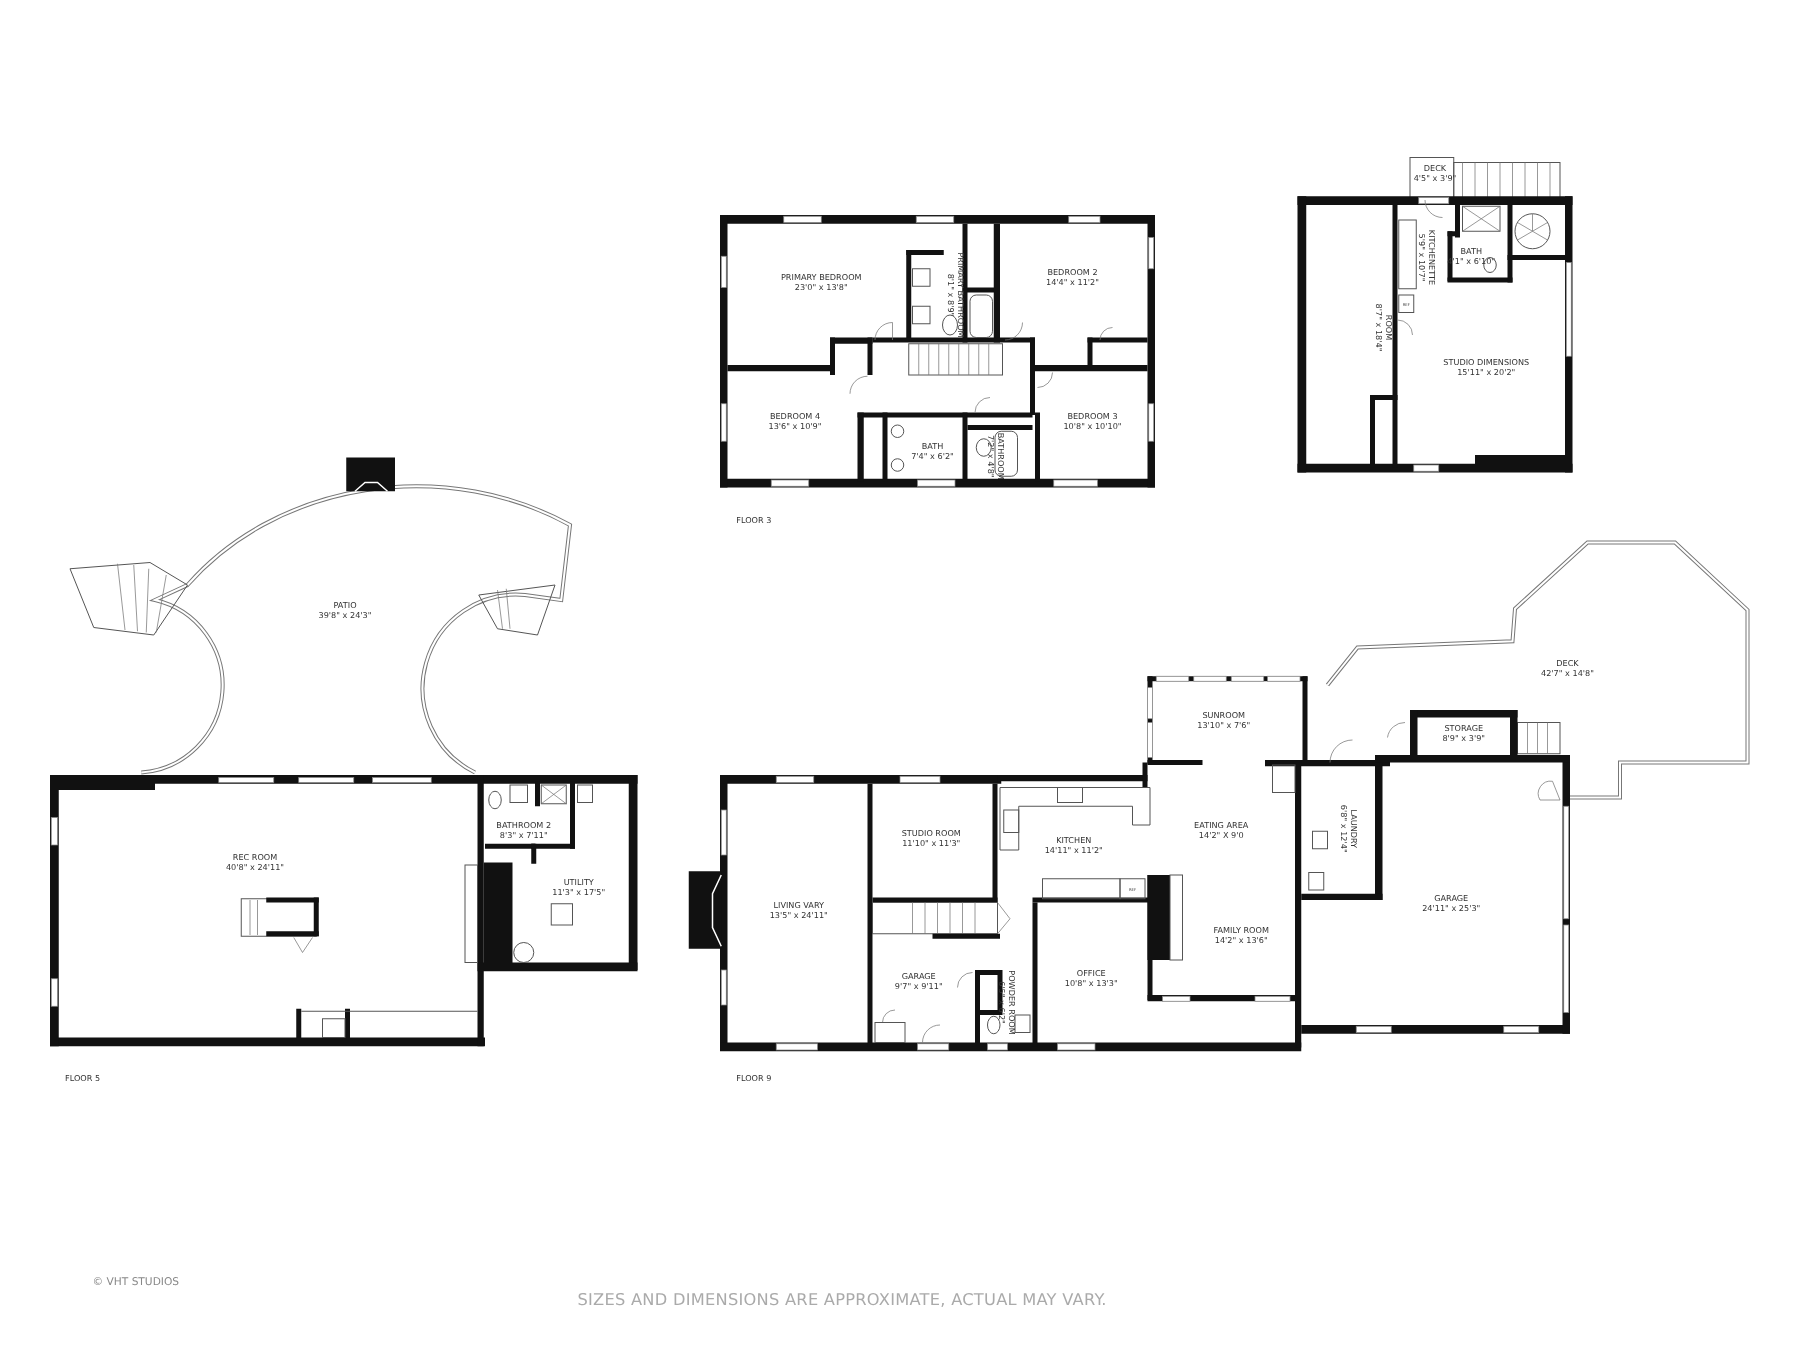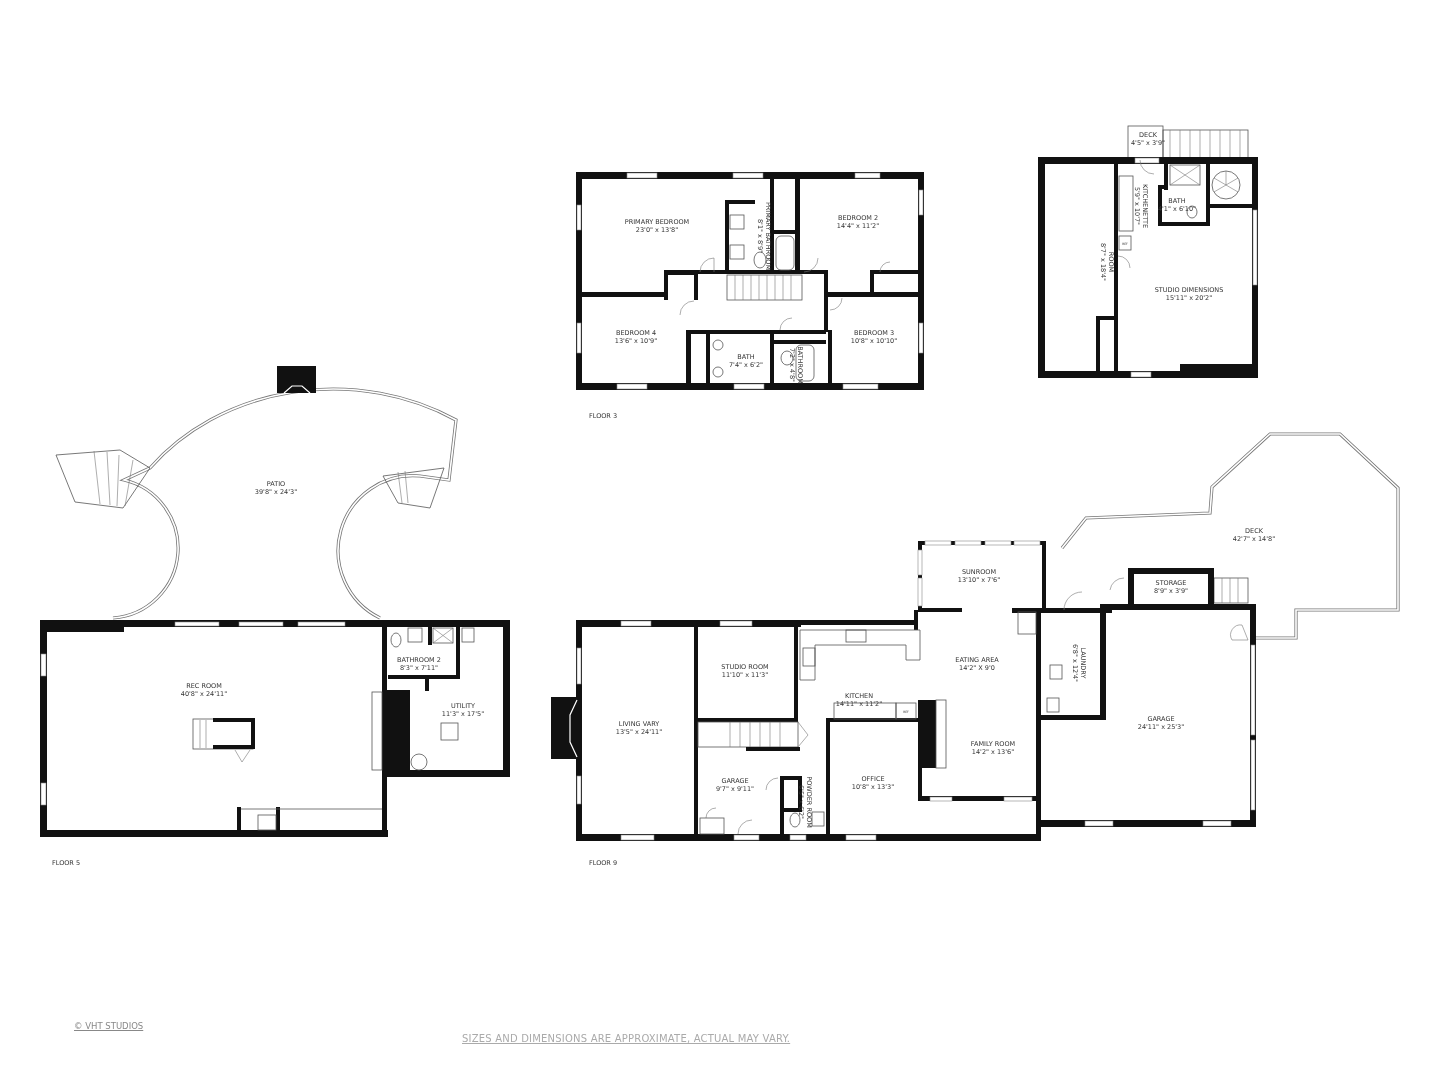--- a/index.html
+++ b/index.html
@@ -4,23 +4,23 @@
 <style>
   html, body { margin:0; padding:0; background:#ffffff; }
   body { width:1440px; height:1080px; position:relative; overflow:hidden;
          font-family: "DejaVu Sans", sans-serif; color:#333; }
   #plan { position:absolute; left:0; top:0; width:1440px; height:1080px; }
   .room-label { position:absolute; text-align:center; font-size:6.5px; line-height:8px;
                 color:#333; transform:translate(-50%,-50%); white-space:nowrap;
                 font-family:"DejaVu Sans", sans-serif; }
   .room-label.rot { transform:translate(-50%,-50%) rotate(90deg); }
   .floor-label { position:absolute; font-size:6.5px; color:#333;margin-left:12px; }
-  .copyright { position:absolute; left:74px; top:1021px; font-size:8.5px; color:#888;text-decoration:underline; }
-  .disclaimer { position:absolute; left:462px; top:1033px; font-size:10px; color:#aaa;
-                letter-spacing:0.2px;text-decoration:underline; }
+  .copyright { position:absolute; left:74px; top:1021px; font-size:8.5px; color:#888; }
+  .disclaimer { position:absolute; left:462px; top:1033px; font-size:13px; color:#aaa;
+                letter-spacing:0.2px; }
 </style>
 </head>
 <body>
 
 <svg id="plan" viewBox="0 0 1440 1080" xmlns="http://www.w3.org/2000/svg">
   <defs>
     <style>
       .w { fill:#111; }
       .t { fill:none; stroke:#555; stroke-width:0.8; }
       .tt { fill:none; stroke:#777; stroke-width:0.6; }
@@ -357,21 +357,21 @@
     <div>11'10" x 11'3"</div>
   </div>
 <div class="room-label" style="left:735px;top:785px">
     <div>GARAGE</div>
     <div>9'7" x 9'11"</div>
   </div>
 <div class="room-label rot" style="left:805px;top:802px">
     <div>POWDER ROOM</div>
     <div>6'5" x 6'2"</div>
   </div>
-<div class="room-label" style="left:859px;top:700px">
+<div class="room-label" style="left:859px;top:676px">
     <div>KITCHEN</div>
     <div>14'11" x 11'2"</div>
   </div>
 <div class="room-label" style="left:873px;top:783px">
     <div>OFFICE</div>
     <div>10'8" x 13'3"</div>
   </div>
 <div class="room-label" style="left:979px;top:576px">
     <div>SUNROOM</div>
     <div>13'10" x 7'6"</div>

